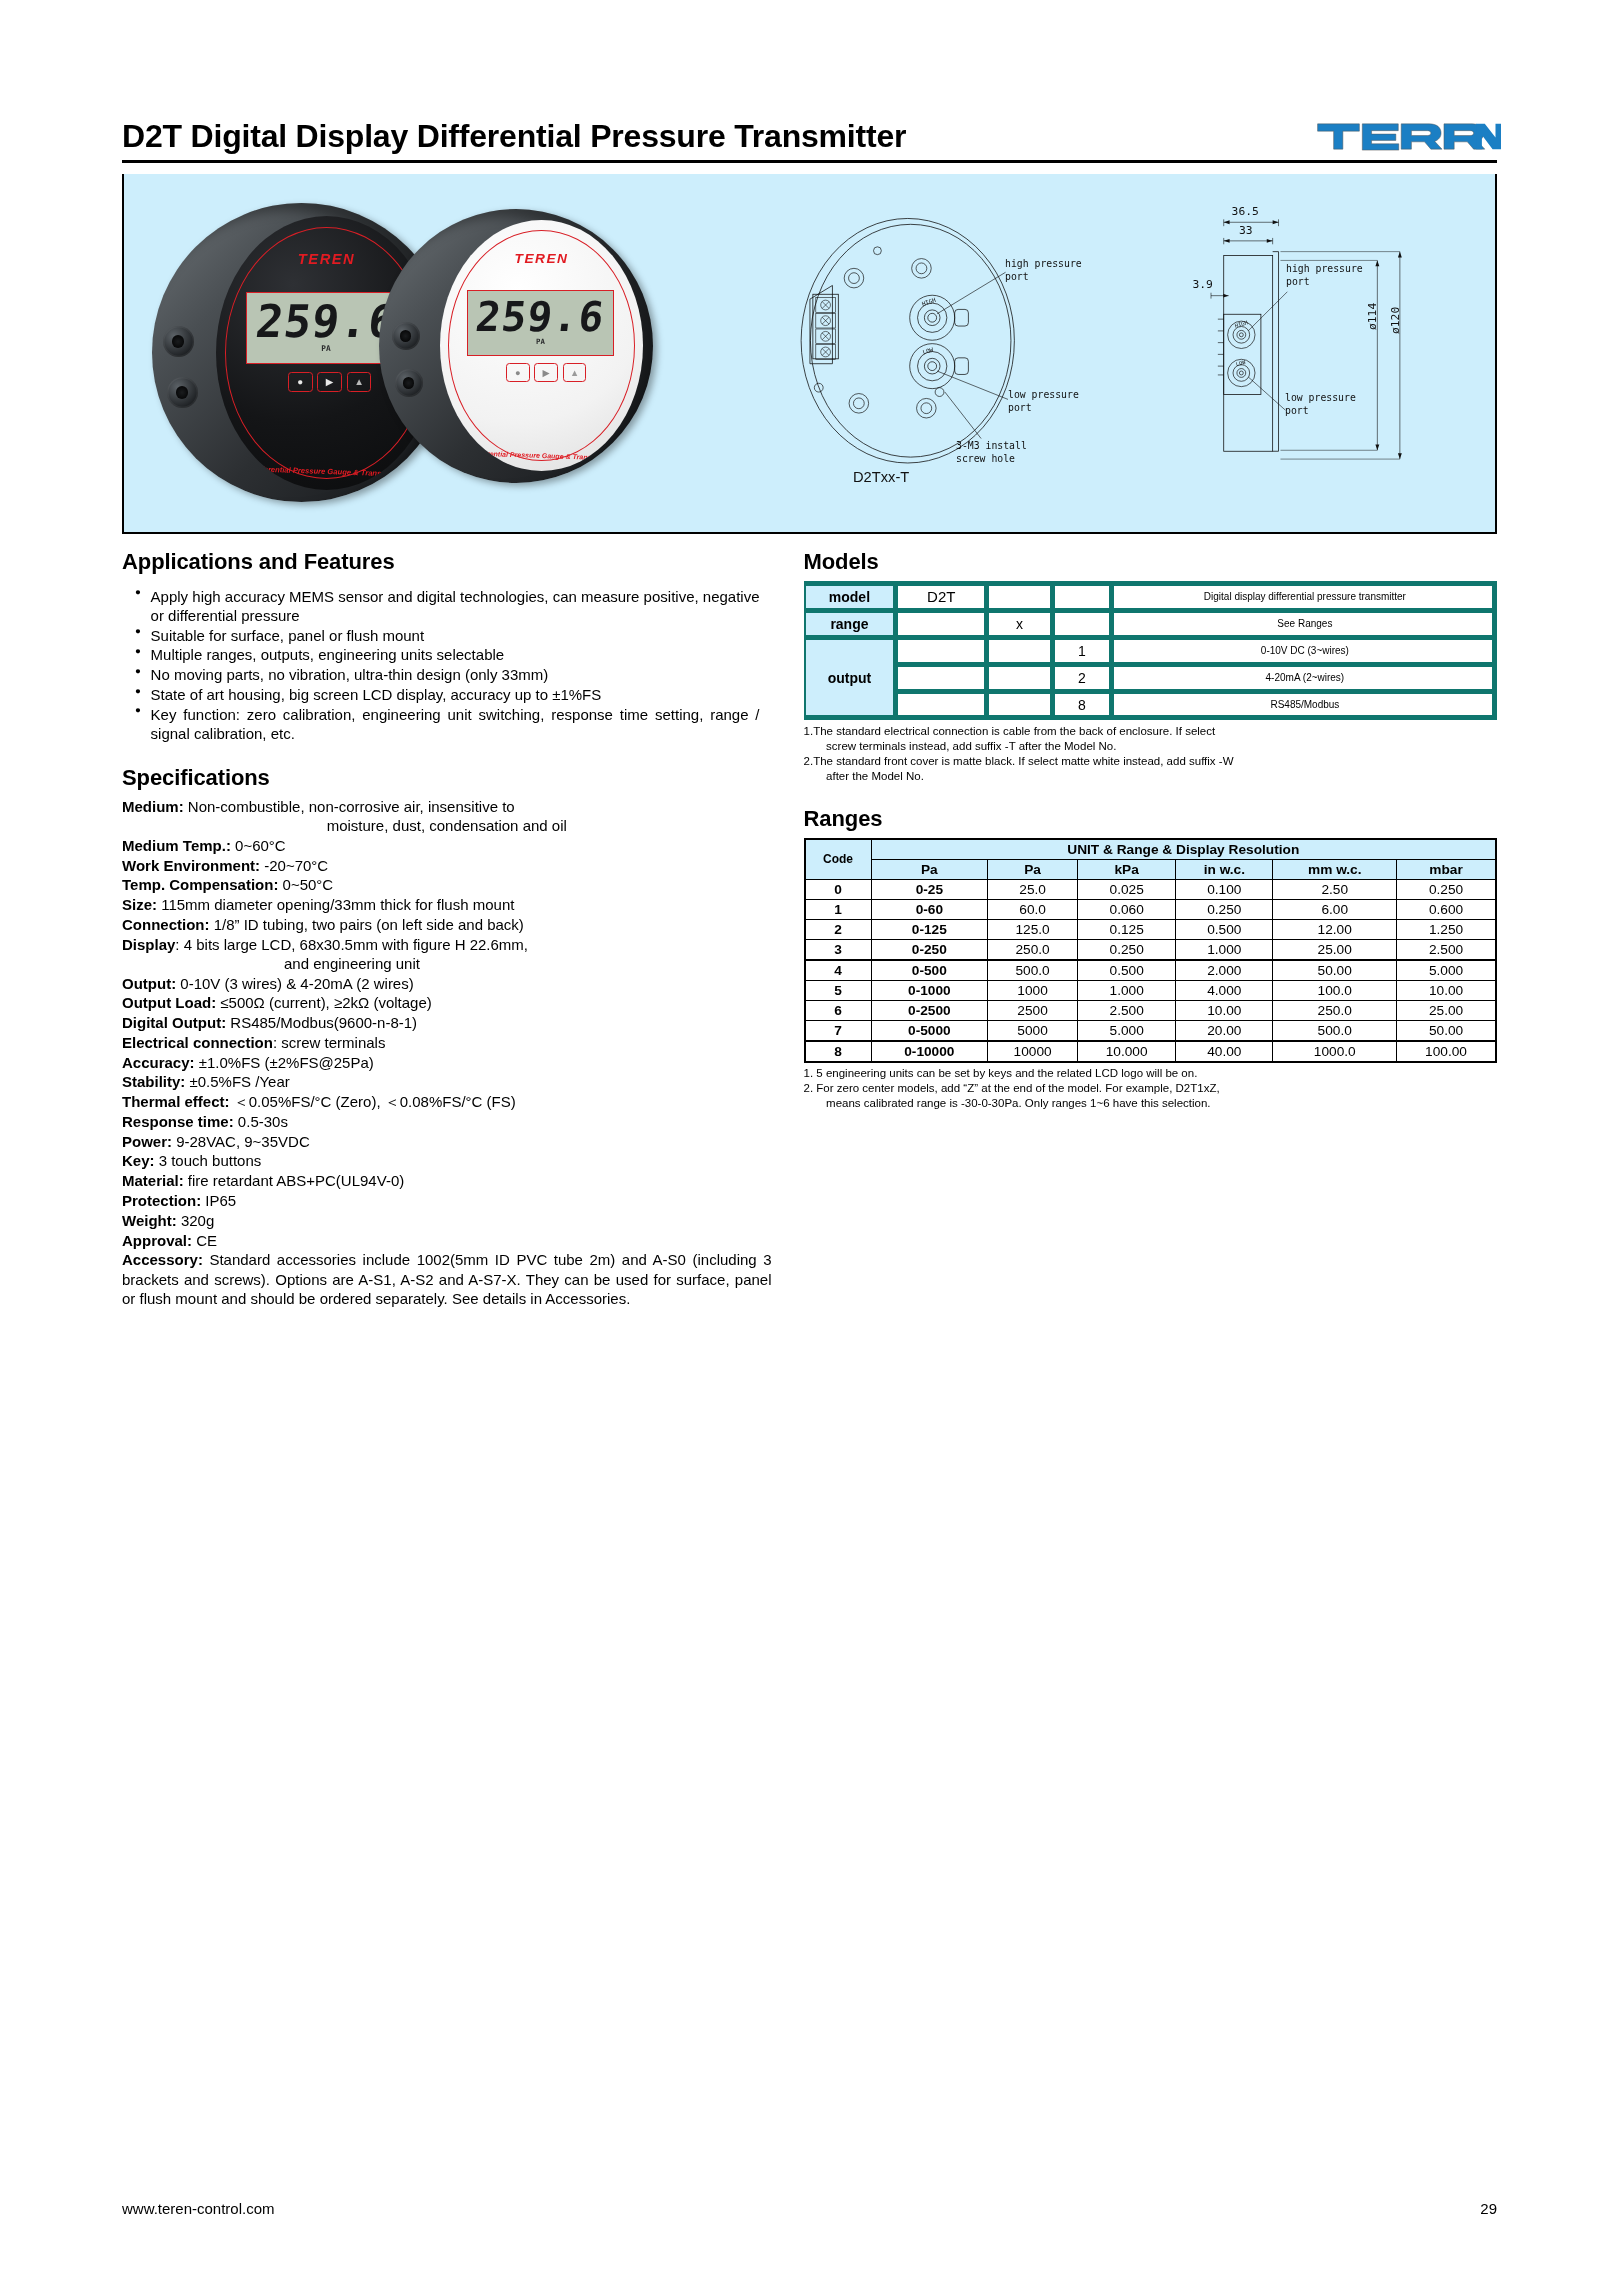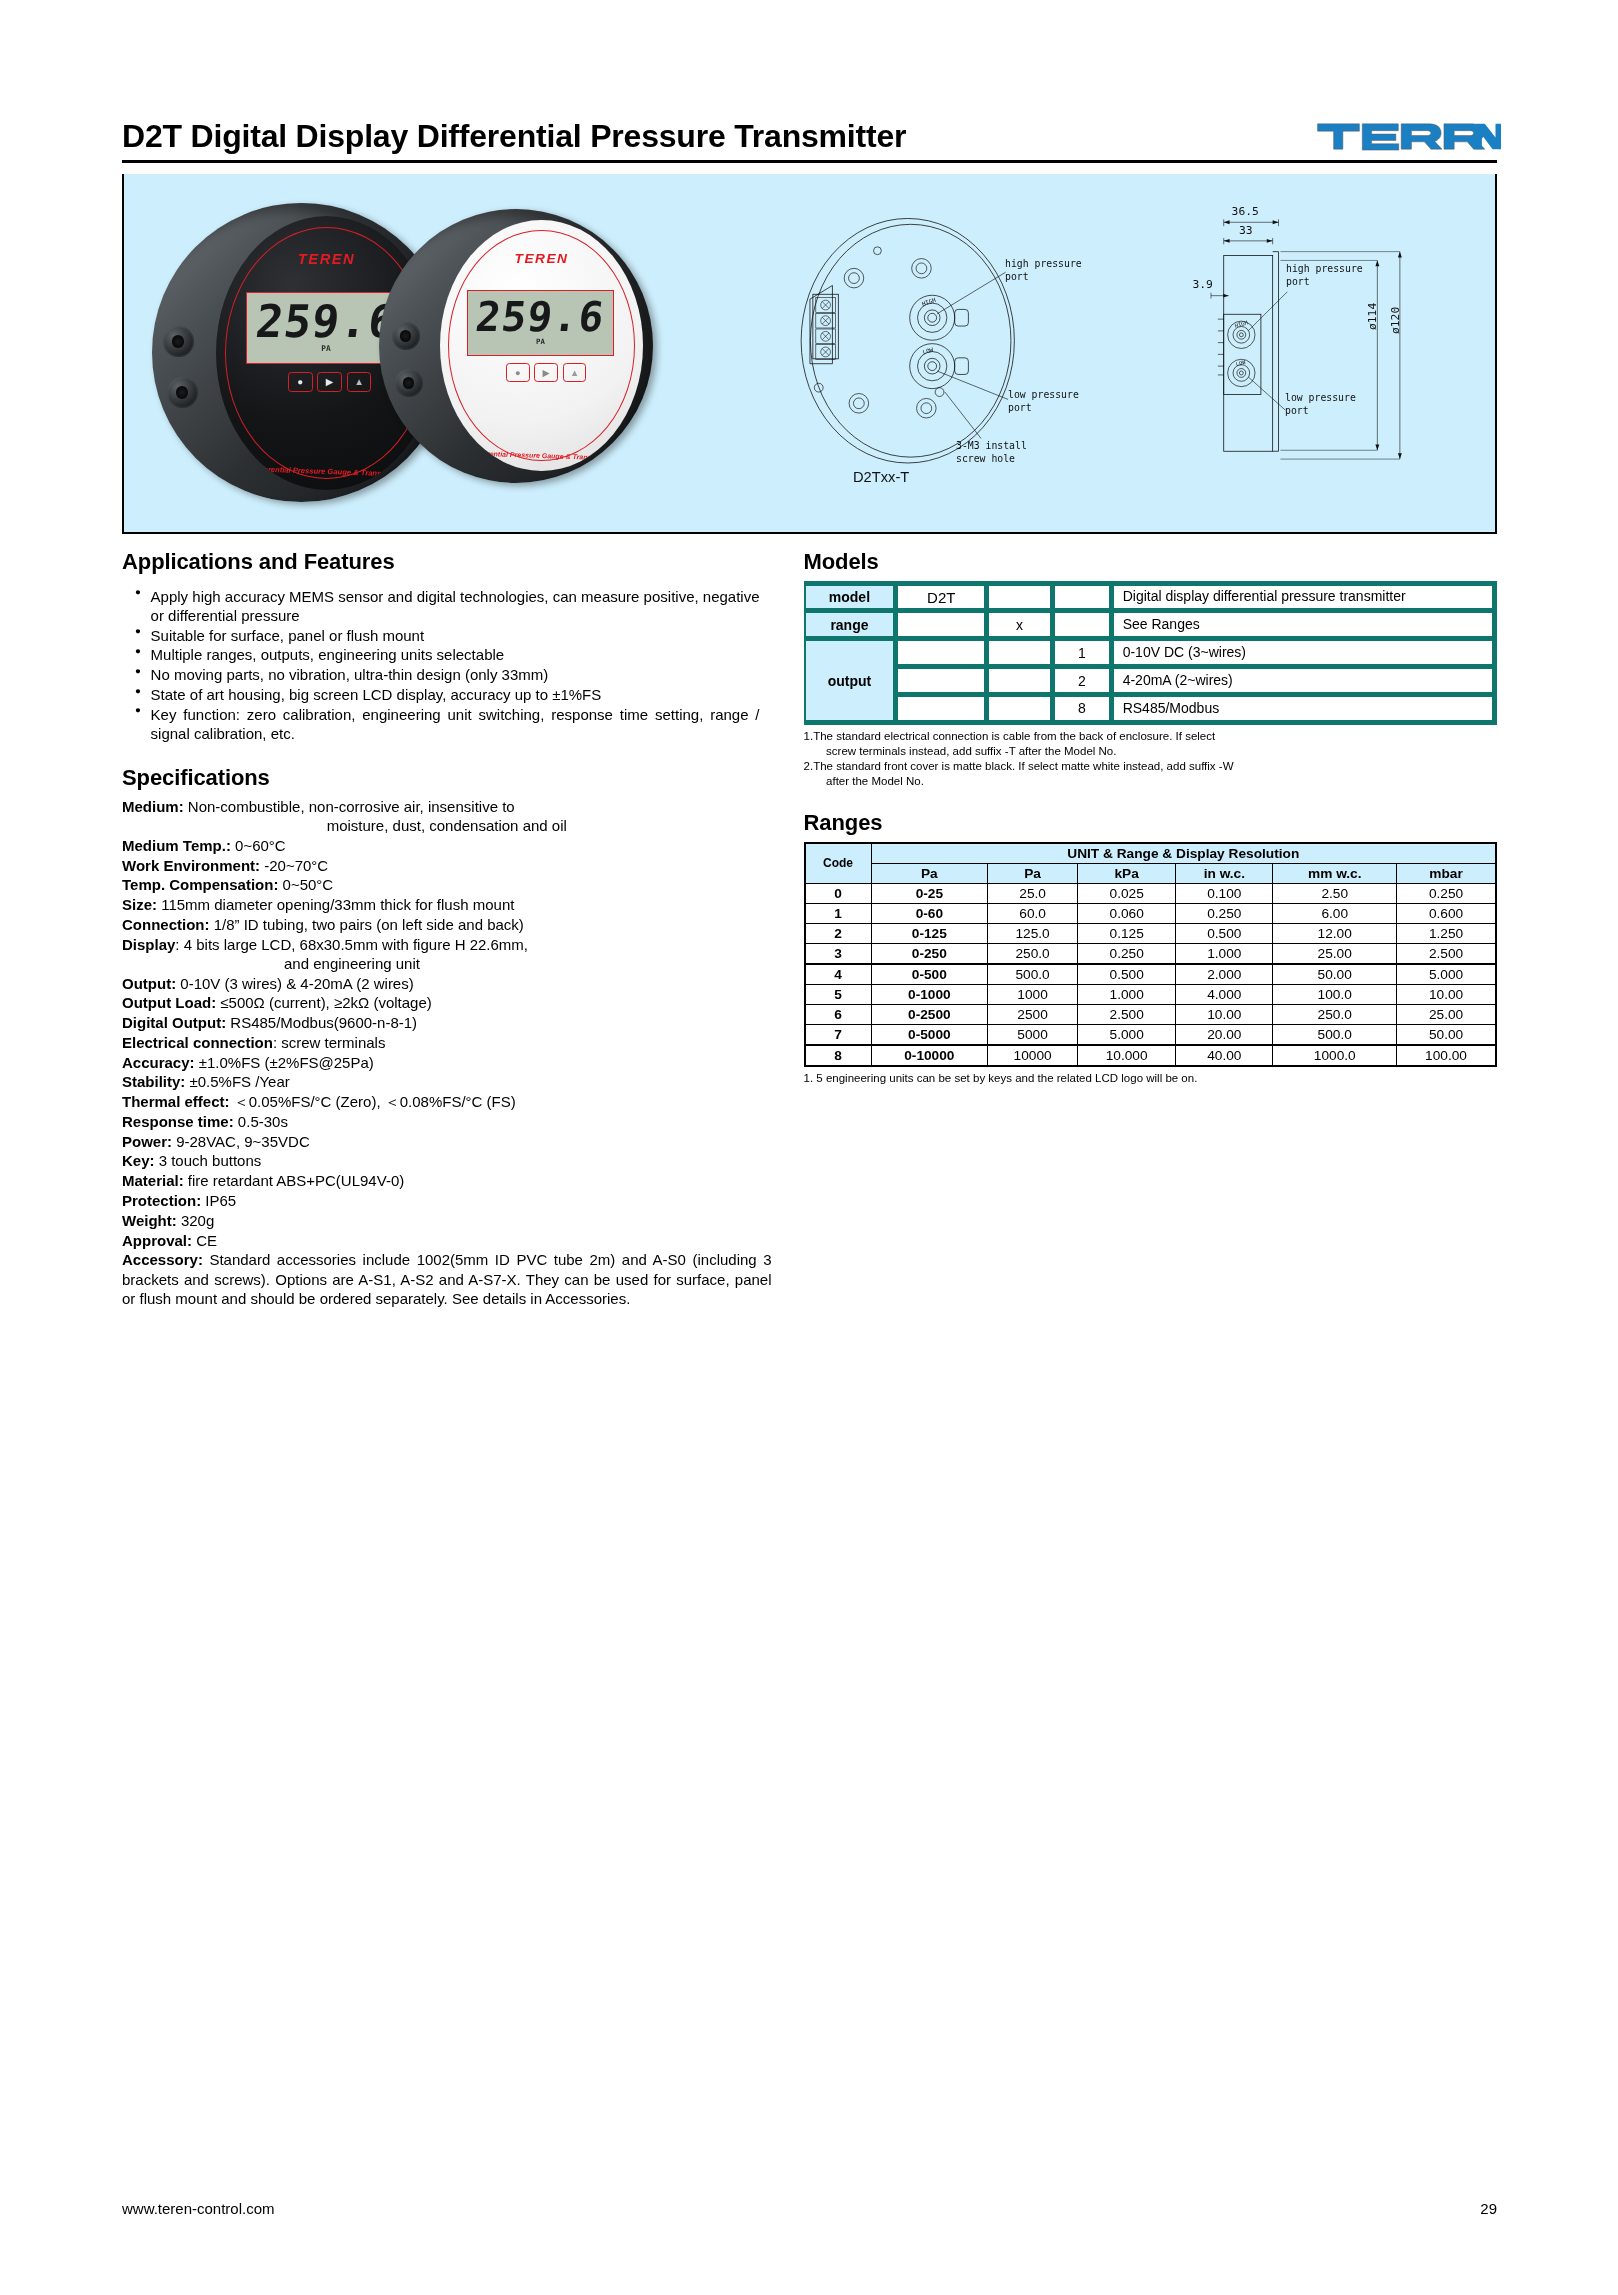--- a/index.html
+++ b/index.html
@@ -61,21 +61,21 @@
   .ind2{display:block;padding-left:162px;}
 
   
   table{border-collapse:collapse;width:100%;font-size:14px;}
   .models td{border:5px solid #0f766e;padding:2.9px 4.9px;vertical-align:middle;}
   .models tr.thick td{border-top-width:2px;}
   .models .c0{background:#cdeefc;font-weight:bold;text-align:center;width:78px;}
   .models .c1{text-align:center;width:76px;font-size:15px;}
   .models .c2{text-align:center;width:51px;}
   .models .c3{text-align:center;width:44px;}
-  .models .c4{text-align:left;padding-left:9px;font-size:14px;line-height:1.22;}
+  .models .c4{text-align:center;padding-left:9px;font-size:10px;line-height:1.22;}
   .models .outer{border-left-width:2px;}
   table.models{border:2px solid #000;}
 
   .notes{font-size:11.5px;line-height:1.3;margin-top:3.9px;}
   .notes p{margin:0;text-indent:0;}
   .notes .cont{padding-left:22.5px;display:block;}
 
   table.ranges{border:2px solid #000;font-size:13.7px;}
   table.ranges td,table.ranges th{border:1px solid #000;padding:2px 1px;text-align:center;}
   table.ranges thead th{background:#cdeefc;font-weight:bold;}
@@ -477,20 +477,24 @@
               <td>1000.0</td>
               <td>100.00</td>
             </tr>
           </tbody>
       </table>
 
       <div class="notes">
         <p>
           <span>1.</span> <span>5 engineering units can be set by keys and the related LCD logo will be on.</span>
         </p>
+        <p>
+          <span>2.</span> <span>For zero center models, add “Z” at the end of the model. For example, D2T1xZ,</span>
+          <span class="cont">means calibrated range is -30-0-30Pa. Only ranges 1~6 have this selection.</span>
+        </p>
       </div>
     </div>
   </div>
 
   <div class="footer">
     <span>www.teren-control.com</span>
     <span>29</span>
   </div>
 
 </div>

